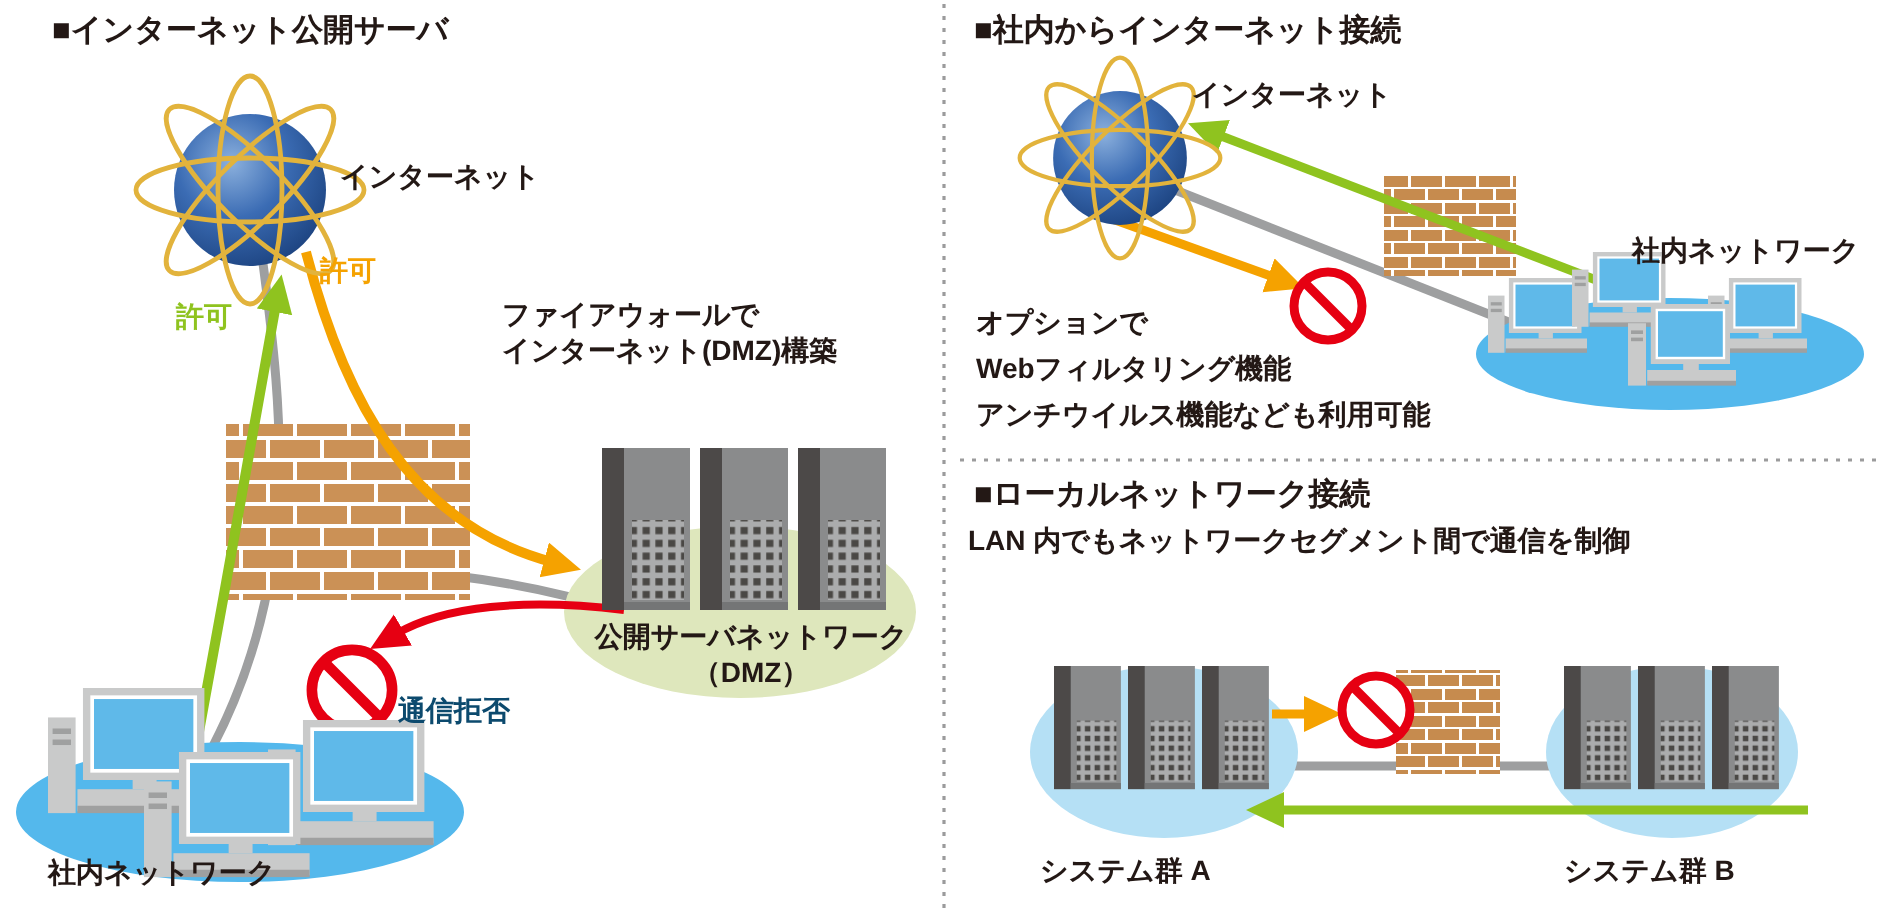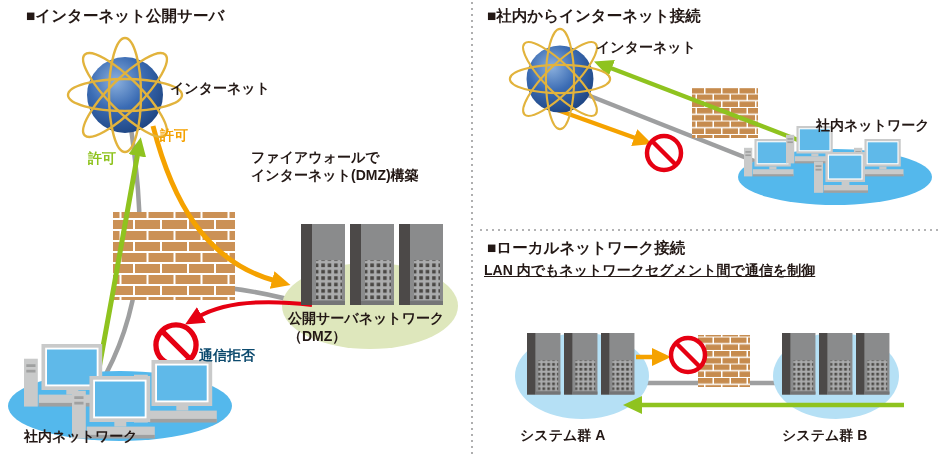--- a/index.html
+++ b/index.html
@@ -8,21 +8,21 @@
     font-family:"Liberation Sans","DejaVu Sans",sans-serif;
   }
   #art{position:absolute;left:0;top:0;}
   .lbl{position:absolute;font-weight:bold;color:#231815;white-space:nowrap;line-height:1.25;}
   .t-title{font-size:15.5px;}
   .t-15{font-size:14px;}
   .t-14{font-size:14px;}
   .green{color:#8FC31F;}
   .orange{color:#F5A200;}
   .red{color:#0c4a6e;}
-  .center{}
+  .center{text-align:center;}
 </style>
 </head>
 <body>
 
 <div id="stage">
 
   <svg id="art" width="940" height="458" viewBox="0 0 940 458">
     <defs>
       <radialGradient id="globeGrad" cx="38%" cy="32%" r="80%">
         <stop offset="0" stop-color="#8BB0DD"></stop>
@@ -159,19 +159,24 @@
   <div class="lbl t-14 center" style="left:288px;top:310px;width:175px;">
     <div>公開サーバネットワーク</div>
     <div>（DMZ）</div>
   </div>
   <div class="lbl t-15 red" style="left:199px;top:347px;">通信拒否</div>
   <div class="lbl t-14" style="left:24px;top:428px;">社内ネットワーク</div>
 
   <div class="lbl t-title" style="left:487px;top:6px;">■社内からインターネット接続</div>
   <div class="lbl t-15" style="left:596px;top:39px;">インターネット</div>
   <div class="lbl t-14" style="left:816px;top:117px;">社内ネットワーク</div>
+  <div class="lbl t-14" style="left:488px;top:150px;line-height:23px;">
+    <div>オプションで</div>
+    <div>Webフィルタリング機能</div>
+    <div>アンチウイルス機能なども利用可能</div>
+  </div>
 
   <div class="lbl t-title" style="left:487px;top:238px;">■ローカルネットワーク接続</div>
-  <div class="lbl t-14" style="left:484px;top:262px;text-decoration:underline;">LAN 内でもネットワークセグメント間で通信を制御</div>
+  <div class="lbl t-14" style="left:484px;top:262px;">LAN 内でもネットワークセグメント間で通信を制御</div>
   <div class="lbl t-14" style="left:520px;top:427px;">システム群 A</div>
   <div class="lbl t-14" style="left:782px;top:427px;">システム群 B</div>
 
 </div>
 
 </body></html>

